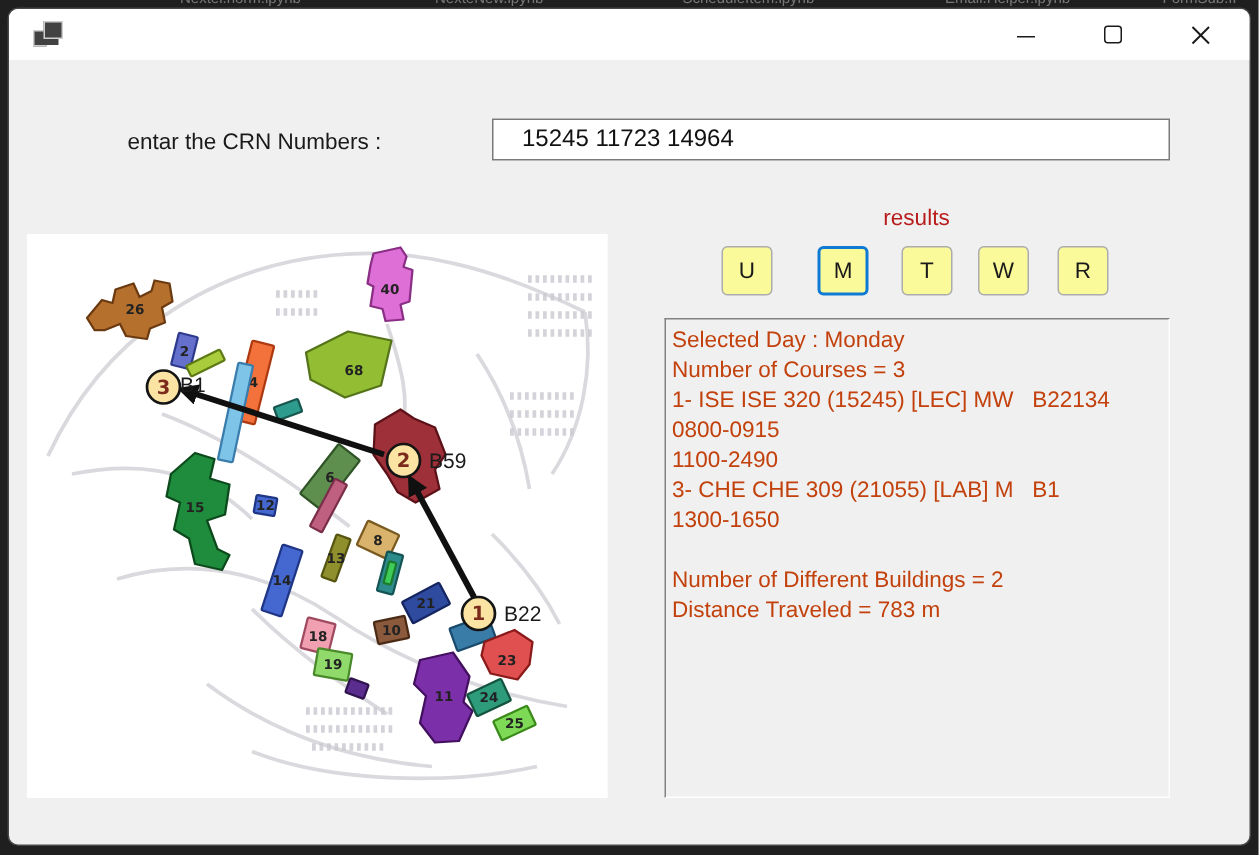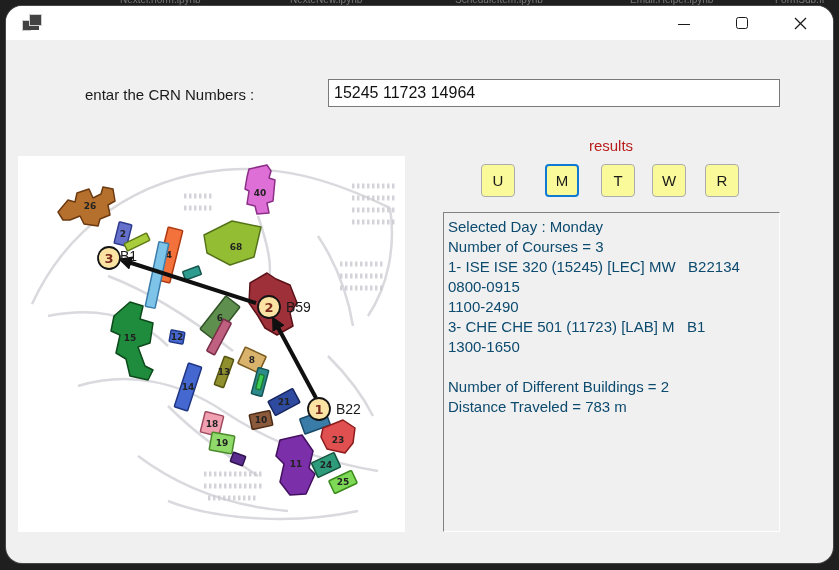--- a/index.html
+++ b/index.html
@@ -6,55 +6,55 @@
   body{
     width:839px;height:570px;position:relative;overflow:hidden;
     background:#1F1F1F;
     font-family:"Liberation Sans", sans-serif;
   }
   .bg-top{position:absolute;left:0;top:0;width:839px;height:6px;overflow:hidden;}
   .bg-frag{position:absolute;top:-6px;font-size:10px;color:#8f8f8f;white-space:nowrap;opacity:.8;}
 
   .window{
     position:absolute;left:6px;top:6px;width:827px;height:557px;
-    background:#F0F0F0;border-radius:16px;overflow:hidden;
+    background:#F0F0F0;border-radius:6px;overflow:hidden;
     box-shadow:0 0 0 1px #474747;
   }
   .titlebar{position:absolute;left:0;top:0;width:827px;height:34px;background:#FFFFFF;}
   .app-icon{position:absolute;left:16px;top:7px;width:19px;height:19px;}
   .app-icon span{position:absolute;background:#424242;}
   .app-icon .r1{left:0;top:7px;width:7px;height:9px;border:1px solid #cfcfcf;}
   .app-icon .r2{left:7px;top:1px;width:11px;height:10px;border:1px solid #cfcfcf;}
   .app-icon .r3{left:8px;top:13px;width:9px;height:4px;}
   .win-controls{position:absolute;right:13px;top:0;height:34px;display:flex;gap:18px;}
   .win-btn{width:40px;height:34px;display:flex;align-items:center;justify-content:center;cursor:default;}
   .glyph-min{width:12px;height:0;border-top:1.6px solid #1a1a1a;margin-top:3px;}
   .glyph-max{width:10px;height:10px;border:1.4px solid #1a1a1a;border-radius:2.5px;}
 
   .crn-label{position:absolute;left:79px;top:80px;font-size:15px;color:#1a1a1a;}
   .crn-input{
     position:absolute;left:322px;top:73px;width:452px;height:28px;box-sizing:border-box;
-    border:1px solid #7A7A7A;background:#fff;font-size:16px;padding:0 5px;
+    border:1px solid #7A7A7A;background:#fff;font-size:16px;padding:0 19px;
     font-family:"Liberation Sans", sans-serif;color:#111;outline:none;
   }
 
   .results-label{position:absolute;left:530px;top:131px;width:150px;text-align:center;font-size:15px;color:#b91c1c;}
   .day-btn{
     position:absolute;top:158px;width:34px;height:33px;box-sizing:border-box;
     background:#FAFA9B;border:1px solid #ACACAC;border-radius:4px;
     font-size:15px;color:#1a1a1a;display:flex;align-items:center;justify-content:center;
     font-family:"Liberation Sans", sans-serif;cursor:default;
   }
   .day-btn.selected{border:2px solid #0E7AD3;}
 
   .output-box{
     position:absolute;left:437px;top:206px;width:337px;height:320px;box-sizing:border-box;
     border:1px solid #828282;border-bottom-color:#FDFDFD;border-right-color:#FDFDFD;
     background:#F0F0F0;padding:4px 2px 0 4px;
-    font-size:15px;line-height:20px;color:#0c4a6e;overflow:hidden;
+    font-size:15px;line-height:20px;color:#c2410c;overflow:hidden;
   }
   .out-line{white-space:pre;min-height:20px;}
 
   .map-wrap{position:absolute;left:12px;top:150px;width:387px;height:376px;background:#ffffff;}
   .map-wrap svg{display:block;}
   .bl{font-family:"DejaVu Sans", sans-serif;font-size:9px;font-weight:bold;fill:#222222;text-anchor:middle;}
   .mk-num{font-family:"DejaVu Sans", sans-serif;font-size:13px;font-weight:bold;text-anchor:middle;}
   .mk-label{font-family:"Liberation Sans", sans-serif;font-size:14px;fill:#1a1a1a;}
 </style>
 </head>
@@ -102,21 +102,21 @@
       <div class="day-btn" style="left: 646px;">W</div>
       <div class="day-btn" style="left: 699px;">R</div>
     </div>
 
   <div class="output-box" id="outputBox">
       <div class="out-line">Selected Day : Monday</div>
       <div class="out-line">Number of Courses = 3</div>
       <div class="out-line">1- ISE ISE 320 (15245) [LEC] MW   B22134</div>
       <div class="out-line">0800-0915</div>
       <div class="out-line">1100-2490</div>
-      <div class="out-line">3- CHE CHE 501 (11723) [LAB] M   B1</div>
+      <div class="out-line">3- CHE CHE 309 (21055) [LAB] M   B1</div>
       <div class="out-line">1300-1650</div>
       <div class="out-line"></div>
       <div class="out-line">Number of Different Buildings = 2</div>
       <div class="out-line">Distance Traveled = 783 m</div>
     </div>
 
   <div class="map-wrap">
     <svg id="mapSvg" width="387" height="376" viewBox="0 0 387 376">
         <rect x="0" y="0" width="387" height="376" fill="#ffffff"></rect>
         <path d="M14,148 C50,70 120,22 205,14 C260,9 310,22 372,52" fill="none" stroke="#D9D9DE" stroke-width="2.5"></path>

